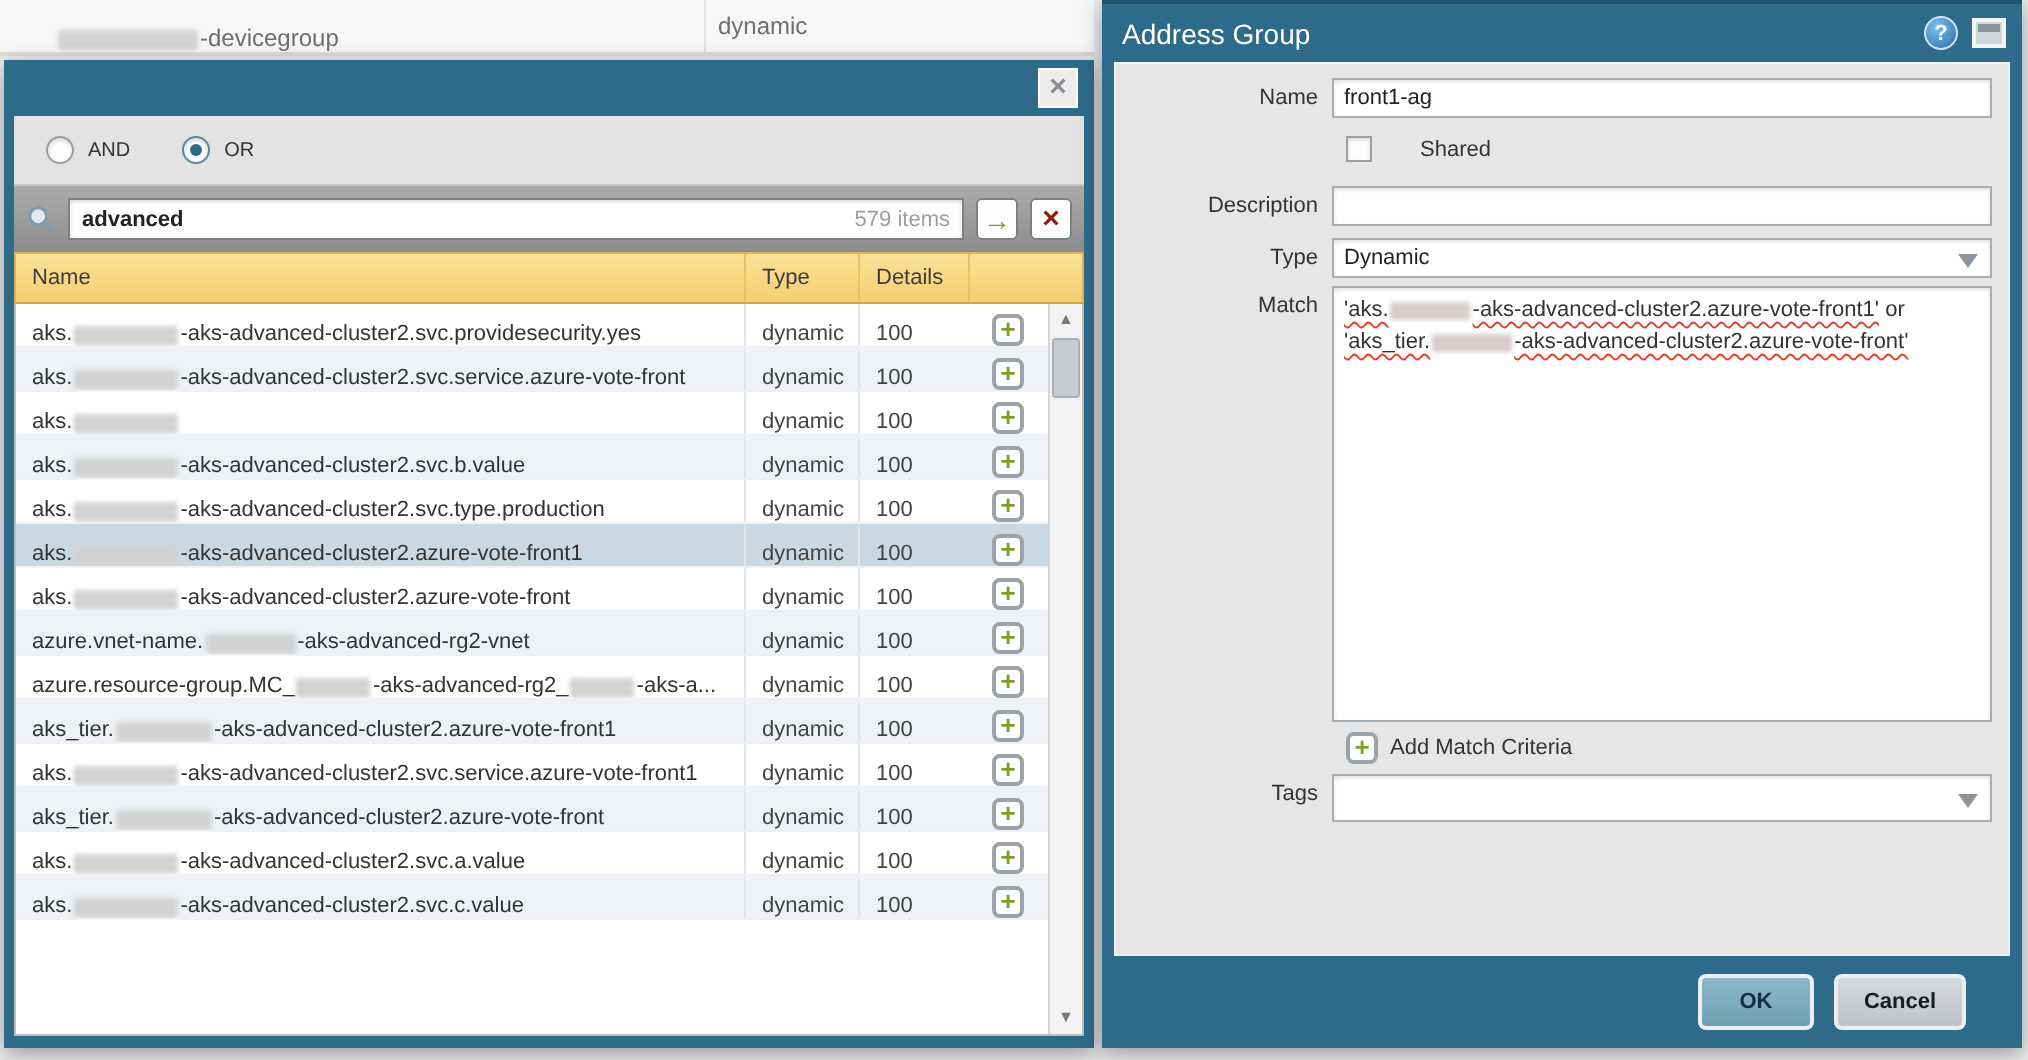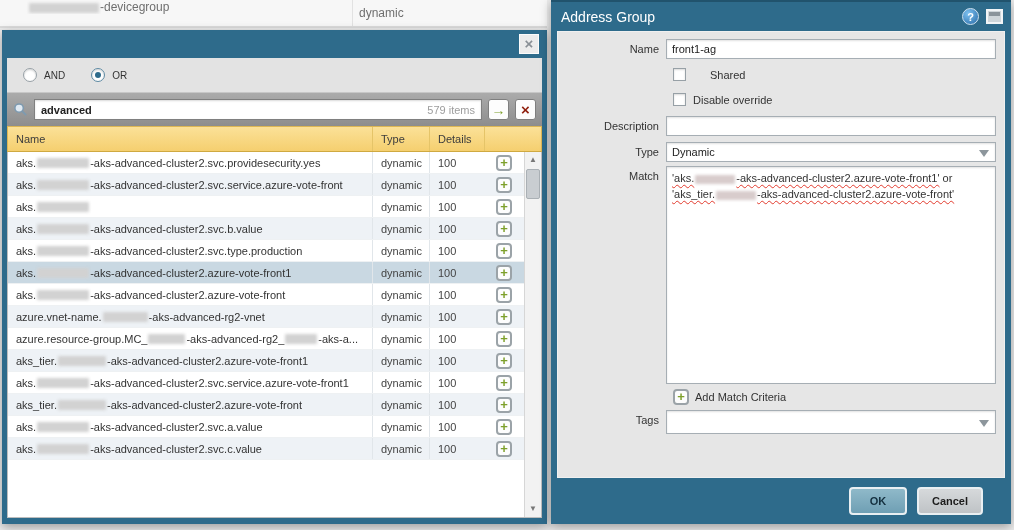--- a/index.html
+++ b/index.html
@@ -8,21 +8,21 @@
     position:relative;
     background:#ececec;
     font-family:"Liberation Sans", sans-serif;
     font-size:11px; color:#333;
   }
   .blur{display:inline-block;height:10px;background:#d2d2d2;border-radius:1px;
         filter:blur(1.4px);vertical-align:middle;margin:0 1px;}
 
   
   .bg-top-row{position:absolute;left:0;top:0;width:547px;height:28px;background:#f7f7f7;
-              border-bottom:2px solid #dcdcdc;display:flex;align-items:flex-start;color:#6f6f6f;font-size:12px;}
+              border-bottom:2px solid #dcdcdc;display:flex;align-items:flex-end;color:#6f6f6f;font-size:12px;}
   .bg-cell-name{width:352px;padding-left:28px;white-space:nowrap;overflow:hidden;}
   .bg-cell-type{flex:1;border-left:1px solid #e2e2e2;padding-left:6px;height:100%;display:flex;align-items:center;}
 
   
   .picker{position:absolute;left:2px;top:30px;width:545px;height:494px;background:#2e6b8b;
           box-shadow:0 3px 10px rgba(0,0,0,.35);}
   .picker-header{height:28px;display:flex;align-items:center;justify-content:flex-end;padding-right:8px;}
   .close-btn{width:20px;height:20px;background:#ececec;border:1px solid #fbfbfb;color:#8a9096;
              font-size:15px;font-weight:bold;line-height:17px;text-align:center;cursor:default;}
   .picker-body{position:absolute;left:5px;right:5px;top:28px;bottom:6px;background:#e3e3e3;
@@ -51,21 +51,21 @@
          border:1px solid #dcb654;border-bottom:1px solid #cfa941;color:#3c3c3c;padding-right:17px;}
   .th{padding-left:8px;height:100%;display:flex;align-items:center;}
   .th-name{flex:1;}
   .th-type{width:57px;border-left:1px solid #e5c468;}
   .th-details{width:55px;border-left:1px solid #e5c468;}
   .th-plus{width:40px;border-left:1px solid #e5c468;}
   .rows-area{flex:1;background:#fff;border:1px solid #bdbdbd;border-top:none;position:relative;overflow:hidden;}
   .row{height:22px;display:flex;align-items:center;padding-right:17px;border-bottom:1px solid #eef1f3;}
   .row.alt{background:#eef2f6;}
   .row.selected{background:#c9d8e2;}
-  .cell{height:100%;display:flex;align-items:center;overflow:hidden;}
+  .cell{height:100%;display:flex;align-items:flex-end;overflow:hidden;}
   .cell.name{flex:1;padding-left:8px;white-space:nowrap;color:#333;}
   .cell.type{width:57px;padding-left:8px;border-left:1px solid #e1e6ea;color:#444;}
   .cell.details{width:55px;padding-left:8px;border-left:1px solid #e1e6ea;color:#444;}
   .cell.plus{width:40px;justify-content:center;}
   .plus-btn{width:16px;height:16px;border:2px solid #9ba3a8;border-radius:4px;background:#fdfdfd;
             color:#7da02a;font-weight:bold;font-size:13px;line-height:11px;text-align:center;display:inline-block;}
   .vscroll{position:absolute;right:0;top:0;bottom:0;width:17px;background:#f2f2f2;border-left:1px solid #d6d6d6;}
   .sb-arrow{position:absolute;left:0;width:16px;height:16px;color:#777;font-size:8px;text-align:center;line-height:16px;}
   .sb-up{top:0;}
   .sb-down{bottom:0;}
@@ -357,24 +357,20 @@
     <div class="frow mb9">
       <div class="flabel">Name</div>
       <div class="ffield"><input class="tinput" value="front1-ag" style=""></div>
     </div>
 
     <div class="cb-row mb12">
       <span class="checkbox"></span>
       <span>Shared</span>
     </div>
 
-    <div class="cb-row mb10">
-      <span class="checkbox"></span>
-      <span>Disable override</span>
-    </div>
 
     <div class="frow mb6">
       <div class="flabel">Description</div>
       <div class="ffield"><input class="tinput" value="" style=""></div>
     </div>
 
     <div class="frow mb4">
       <div class="flabel">Type</div>
       <div class="ffield">
         <div class="tinput select">

